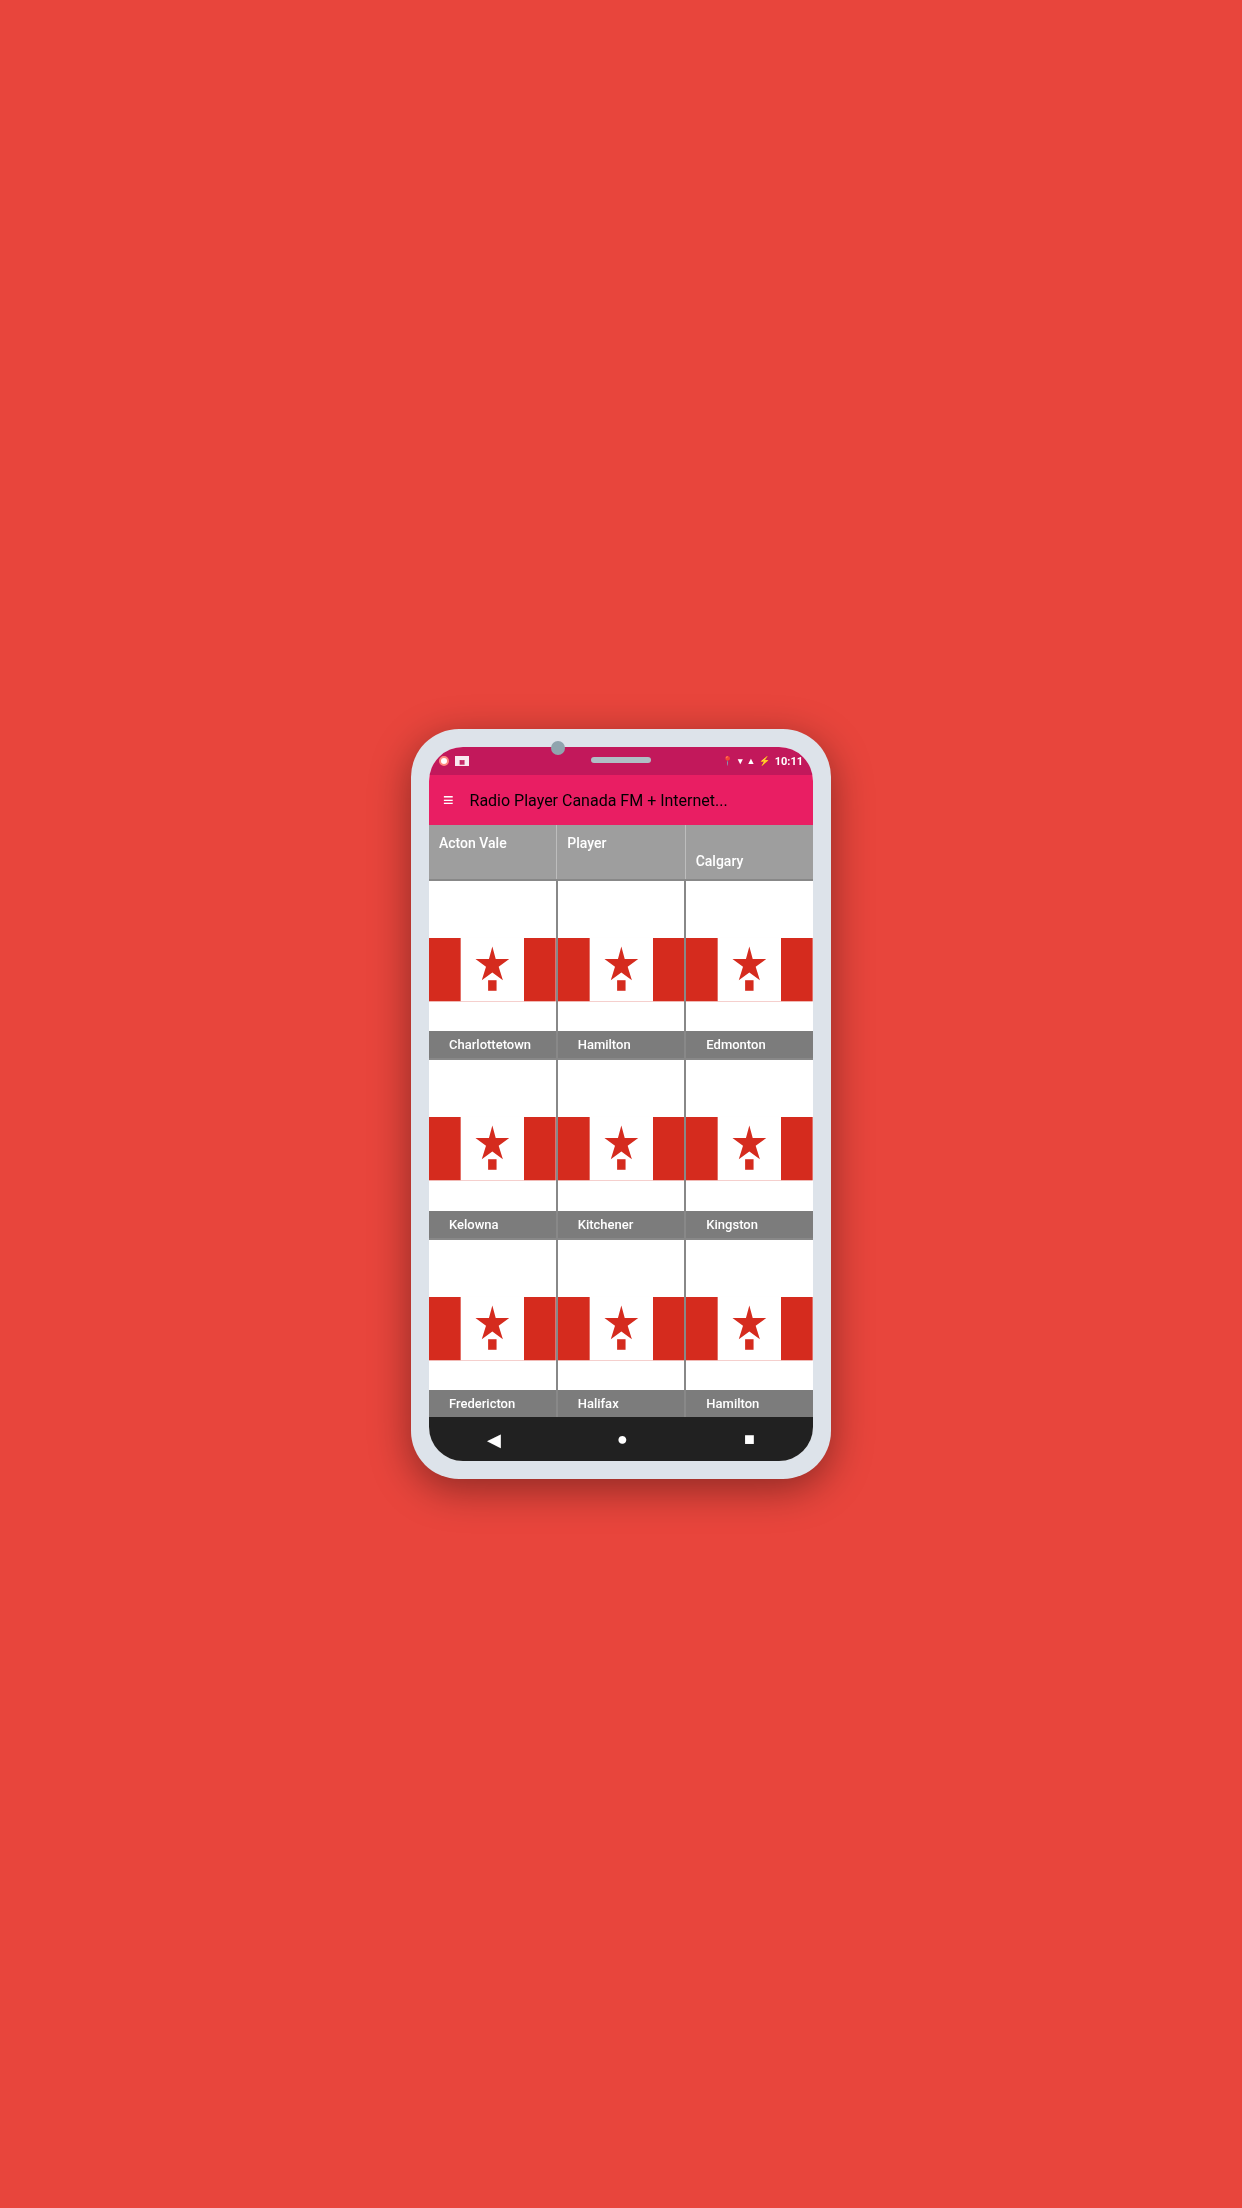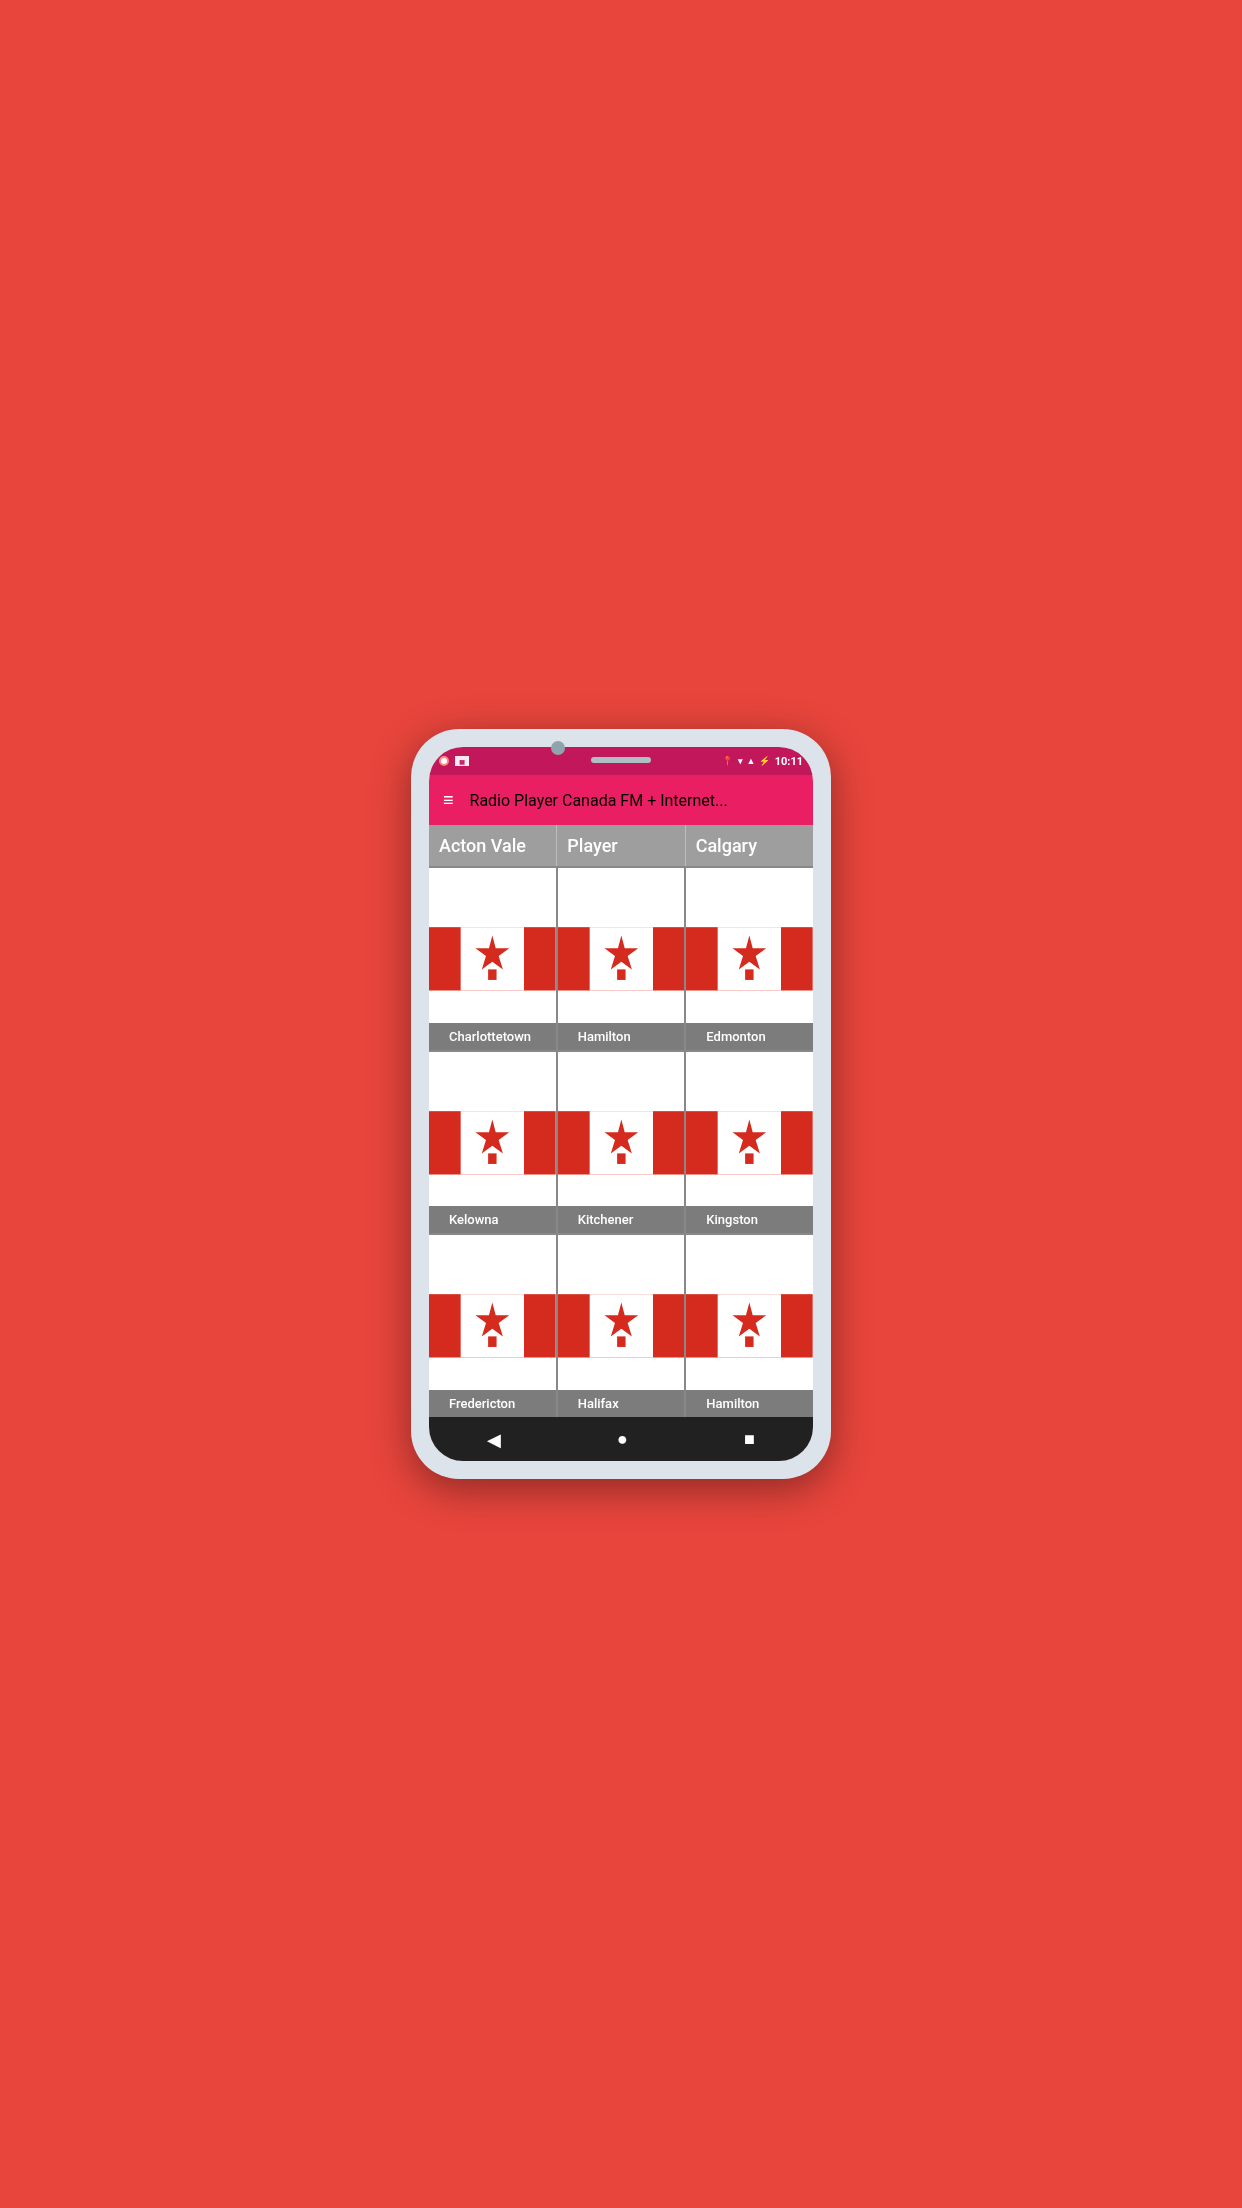--- a/index.html
+++ b/index.html
@@ -137,27 +137,28 @@
     .top-list-row {
       display: flex;
       background: #9e9e9e;
       flex-shrink: 0;
     }
 
     .top-list-item {
       flex: 1;
       padding: 10px 10px;
       color: #fff;
-      font-size: 18px;
+      font-size: 14px;
       font-weight: 500;
       border-right: 1px solid #bdbdbd;
     }
 
     .top-list-item:last-child {
       border-right: none;
+      margin-top: 18px;
     }
 
     
     .city-grid {
       display: flex;
       flex-direction: column;
       flex: 1;
       overflow: hidden;
     }
 

